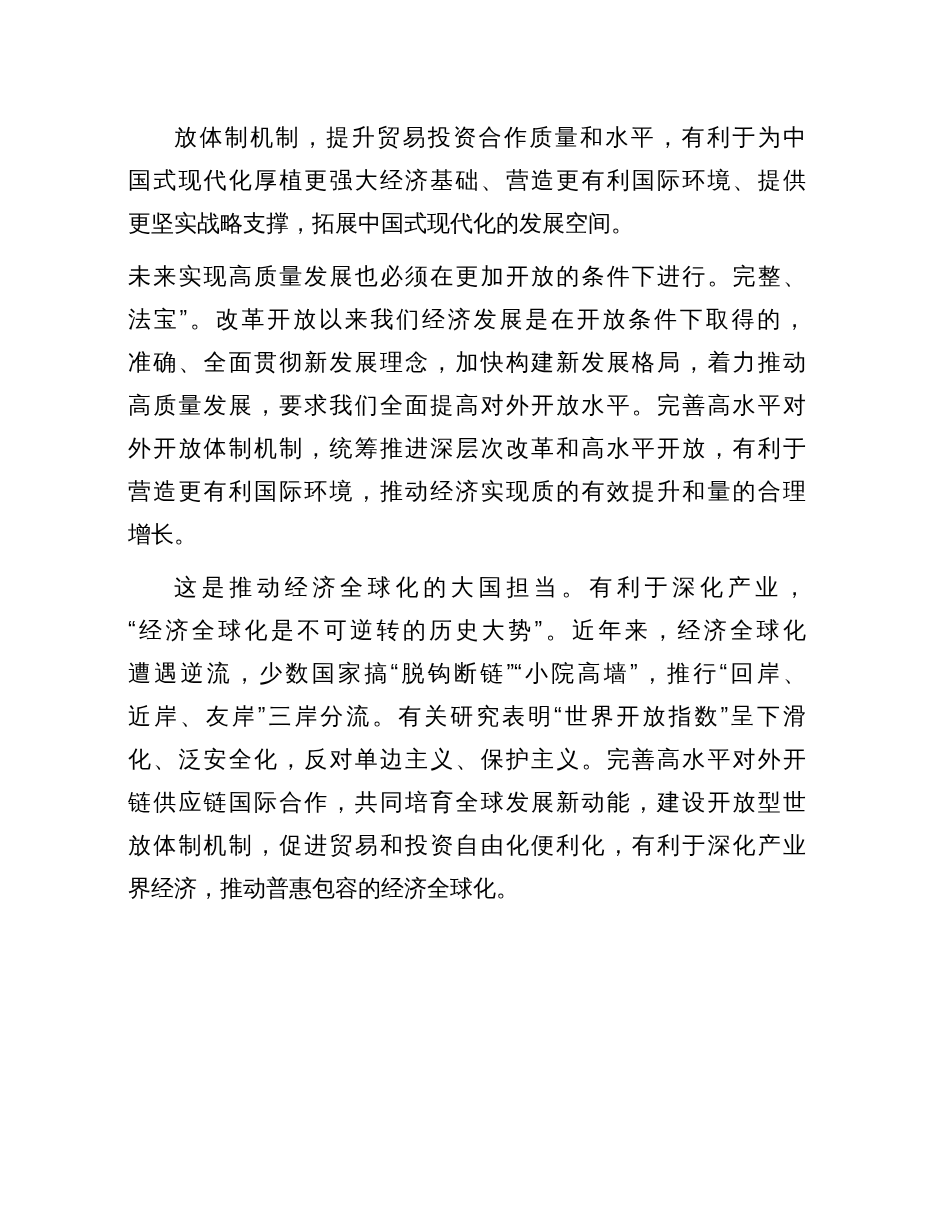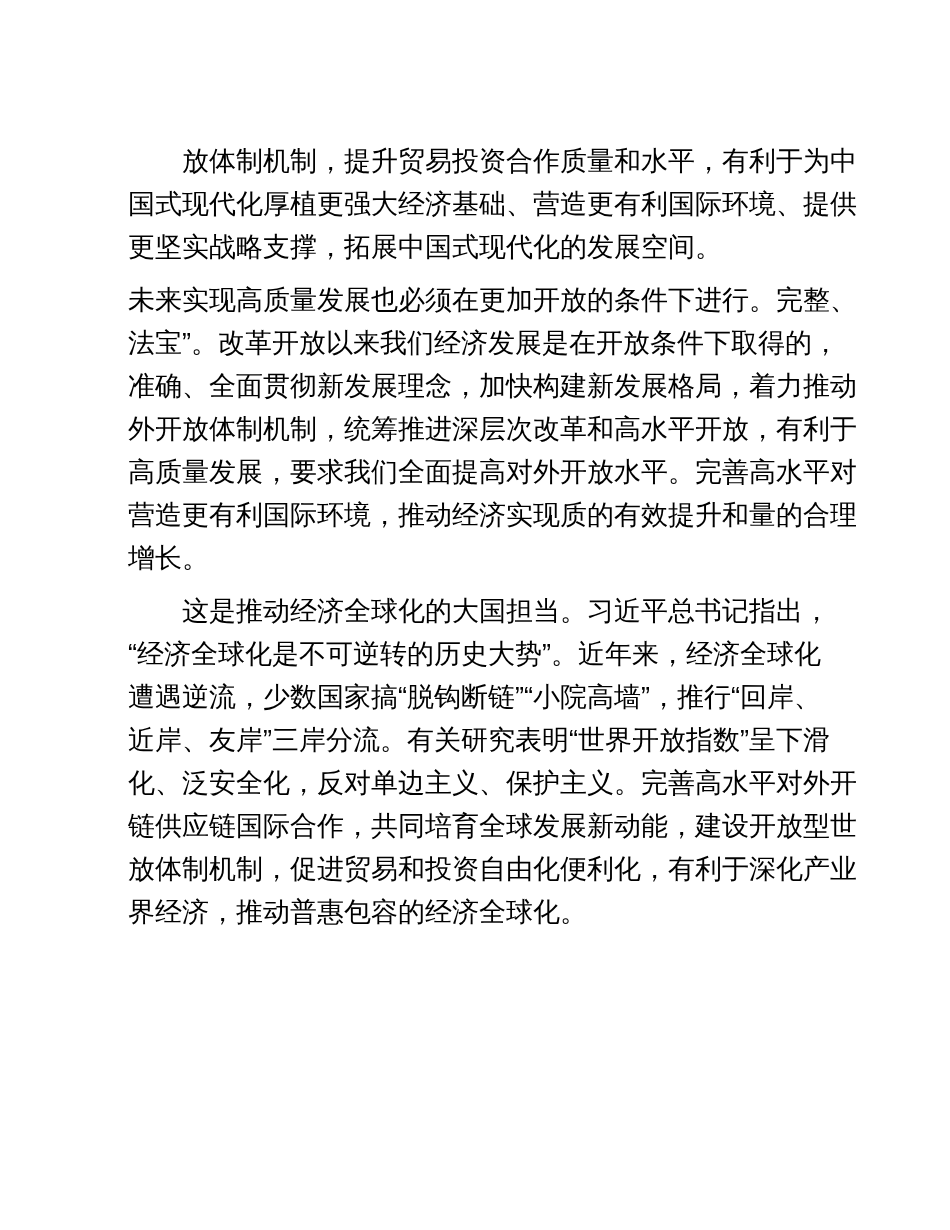--- a/index.html
+++ b/index.html
@@ -18,24 +18,23 @@
     height: 1230px;
     background: #ffffff;
     overflow: hidden;
   }
   .text-block {
     position: absolute;
     left: 128px;
     top: 116px;
     width: 678px;
     color: #000000;
-    font-size: 27px;
+    font-size: 23px;
     line-height: 43px;
     font-weight: 400;
-    margin-top: 24px;
   }
   .para {
     margin: 0;
     padding: 0;
   }
   .para + .para {
     margin-top: 10px;
   }
   .line {
     display: block;
@@ -60,28 +59,28 @@
     <p class="para">
       <span class="line first">放体制机制，提升贸易投资合作质量和水平，有利于为中</span>
       <span class="line">国式现代化厚植更强大经济基础、营造更有利国际环境、提供</span>
       <span class="line last">更坚实战略支撑，拓展中国式现代化的发展空间。</span>
     </p>
 
     <p class="para">
       <span class="line">未来实现高质量发展也必须在更加开放的条件下进行。完整、</span>
       <span class="line">法宝”。改革开放以来我们经济发展是在开放条件下取得的，</span>
       <span class="line">准确、全面贯彻新发展理念，加快构建新发展格局，着力推动</span>
+      <span class="line">高质量发展，要求我们全面提高对外开放水平。完善高水平对</span>
       <span class="line">外开放体制机制，统筹推进深层次改革和高水平开放，有利于</span>
-      <span class="line">高质量发展，要求我们全面提高对外开放水平。完善高水平对</span>
       <span class="line">营造更有利国际环境，推动经济实现质的有效提升和量的合理</span>
       <span class="line last">增长。</span>
     </p>
 
     <p class="para">
-      <span class="line first">这是推动经济全球化的大国担当。习近平总书记指出，</span>
+      <span class="line first">这是推动经济全球化的大国担当。有利于深化产业，</span>
       <span class="line">“经济全球化是不可逆转的历史大势”。近年来，经济全球化</span>
       <span class="line">遭遇逆流，少数国家搞“脱钩断链”“小院高墙”，推行“回岸、</span>
       <span class="line">近岸、友岸”三岸分流。有关研究表明“世界开放指数”呈下滑</span>
       <span class="line">化、泛安全化，反对单边主义、保护主义。完善高水平对外开</span>
       <span class="line">链供应链国际合作，共同培育全球发展新动能，建设开放型世</span>
       <span class="line">放体制机制，促进贸易和投资自由化便利化，有利于深化产业</span>
       <span class="line last">界经济，推动普惠包容的经济全球化。</span>
     </p>
 
   </div>

